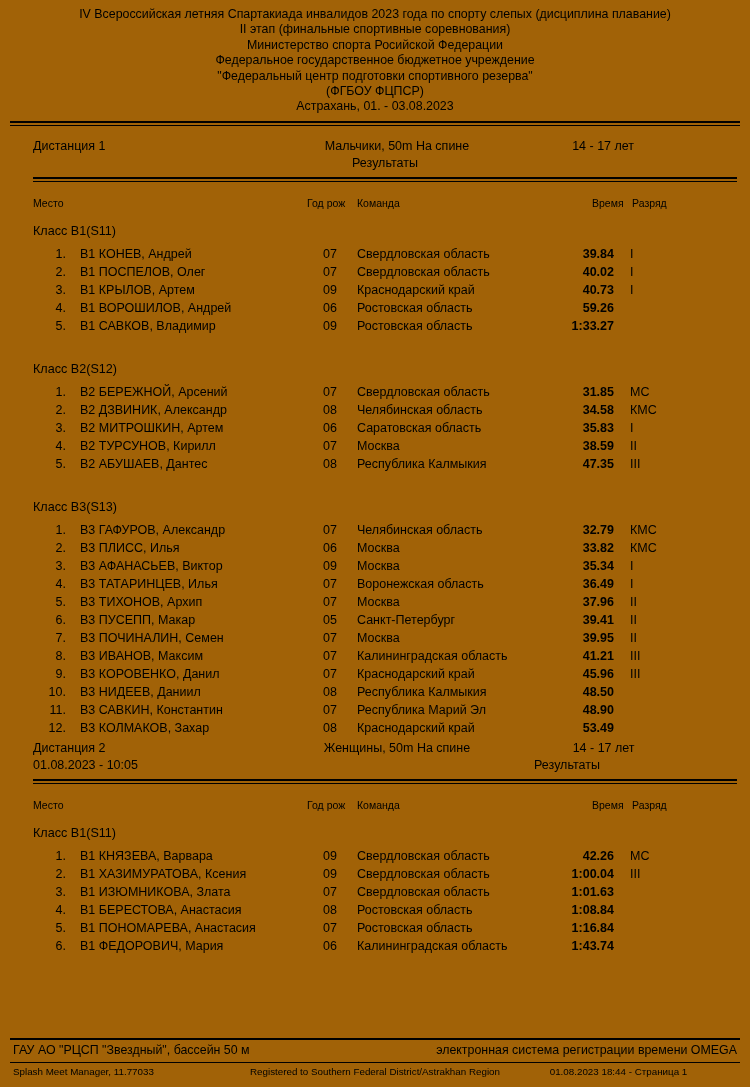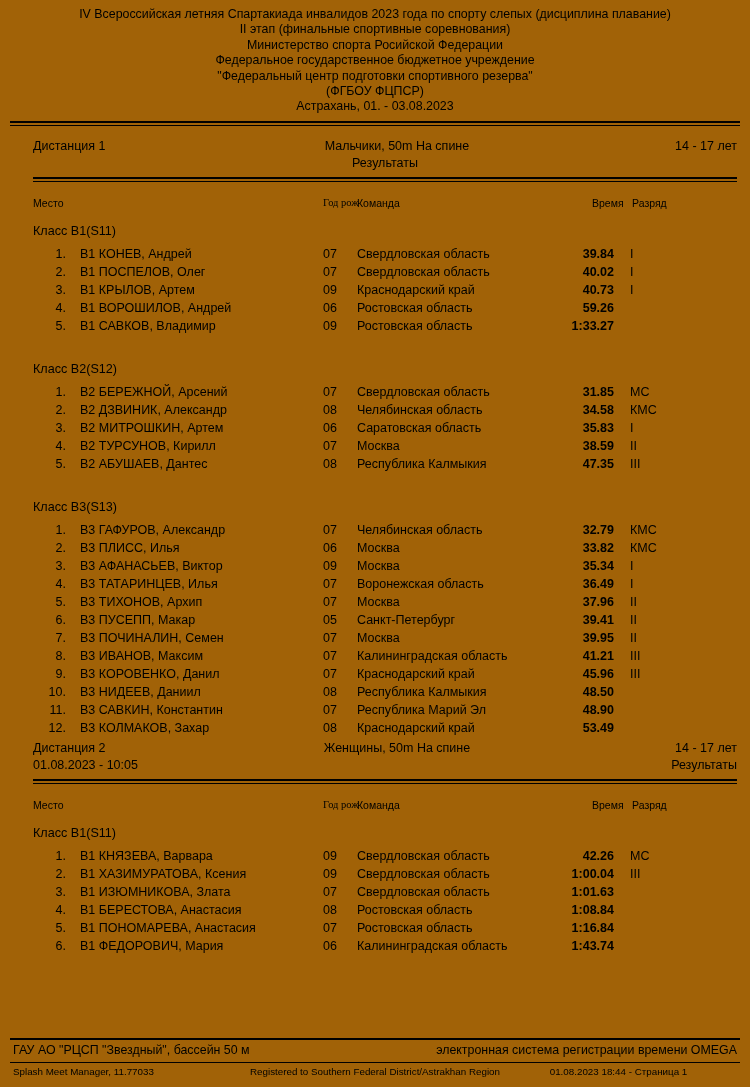--- a/index.html
+++ b/index.html
@@ -19,28 +19,28 @@
   .sep-top { position:absolute; top:121px; left:10px; right:10px; }
 
   
   .event { position:absolute; left:13px; right:13px;margin-left:20px; }
   #event-0 { top:138px; }
   #event-1 { top:740px; }
 
   .evt-row { display:grid; grid-template-columns:1fr auto 1fr; font-size:12.5px; line-height:17px; }
   .evt-left  { text-align:left; }
   .evt-center{ text-align:center;padding-left:24px; }
-  .evt-right { text-align:right; }
+  .evt-right { text-align:center; }
 
   .event .sep2 { margin-top:5px; }
 
   .colhead { position:relative; height:13px; margin-top:15px; font-size:10.5px; }
   .colhead span { position:absolute; top:0; white-space:nowrap;text-align:right; }
   .ch-place { left:0; }
-  .ch-year  { left:290px;font-family:Liberation Serif, serif; }
+  .ch-year  { left:274px; }
   .ch-team  { left:324px; }
   .ch-time  { left:559px; }
   .ch-rank  { left:599px; }
 
   .class-label { margin-top:13px; font-size:12.6px; line-height:17px; }
   .class-rows { margin-top:5px; }
   .class-section + .class-section .class-label { margin-top:26px; }
 
   .res-row { position:relative; height:18px; font-size:12.5px; line-height:18px; }
   .res-row span { position:absolute; top:0; white-space:nowrap; }

